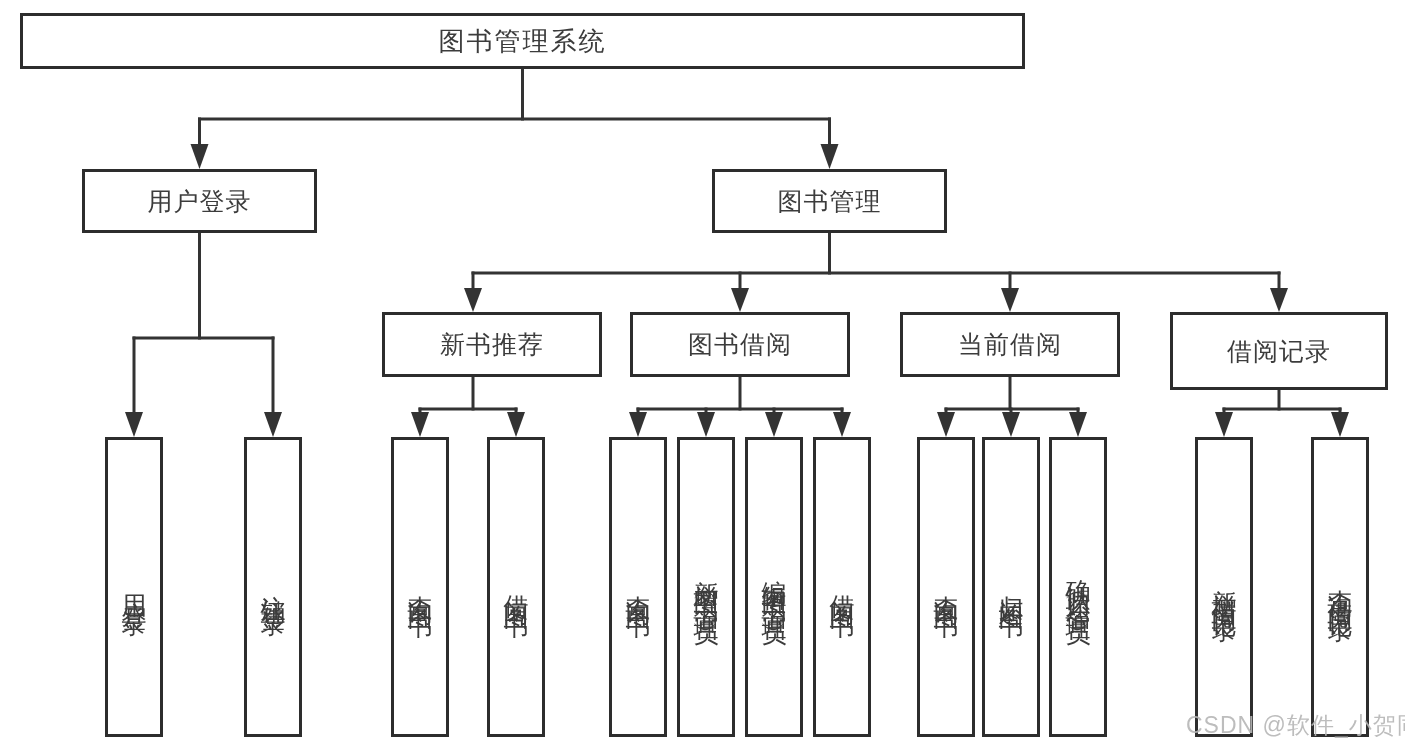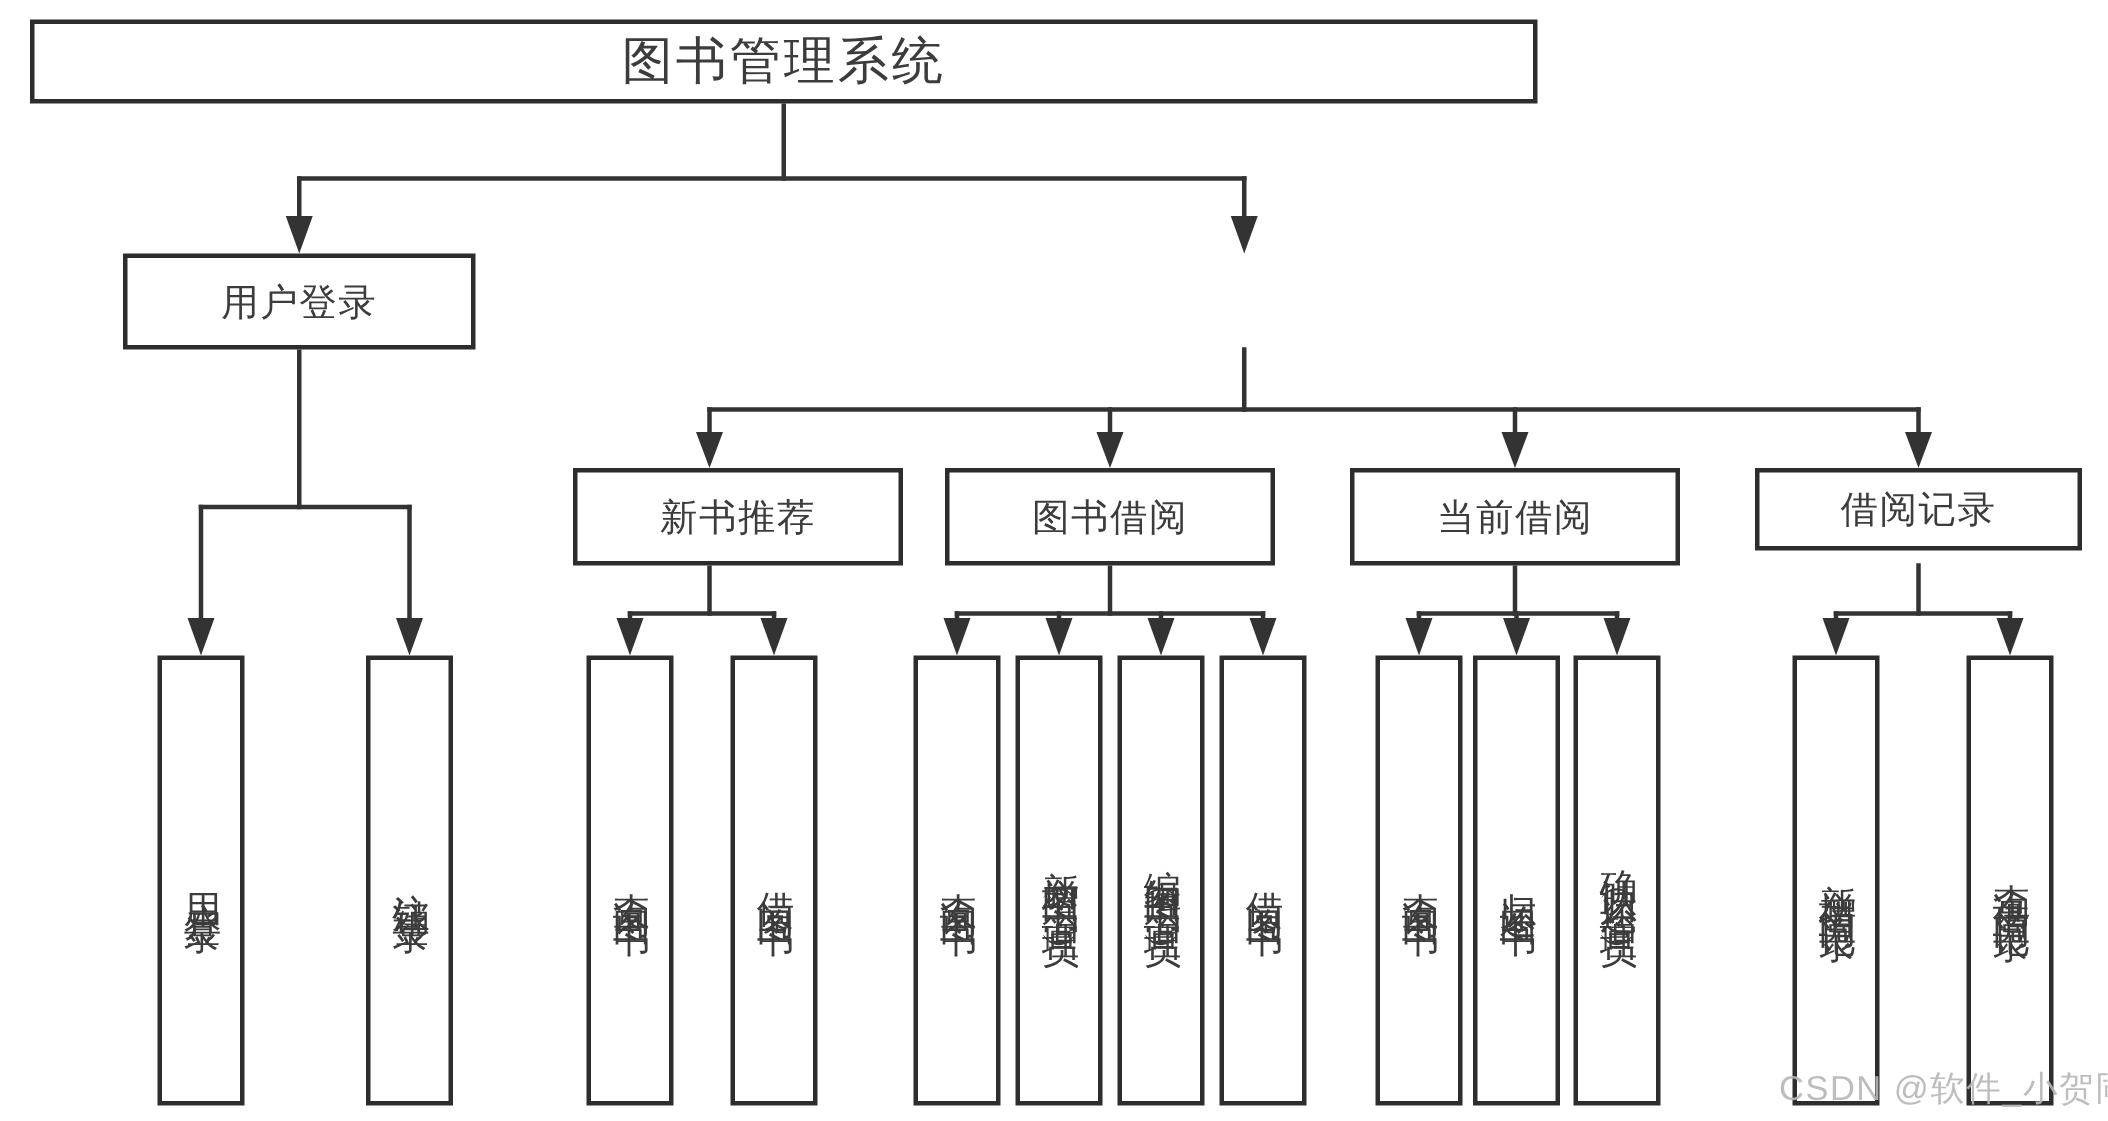--- a/index.html
+++ b/index.html
@@ -32,21 +32,21 @@
     align-items: center;
     justify-content: center;
     color: #3c3c3c;
     z-index: 2;
   }
   .hbox {
     font-size: 25px;
     letter-spacing: 1px;
   }
   .root-box {
-    font-size: 34px;
+    font-size: 26px;
     letter-spacing: 2px;
   }
   .vbox span {
     writing-mode: vertical-rl;
     font-size: 25px;
     letter-spacing: 6px;
     line-height: 1;
     white-space: nowrap;
   }
   .watermark {
@@ -152,31 +152,34 @@
     </g>
   </svg>
 
   <div class="node hbox root-box" style="left:20px; top:13px; width:1005px; height:56px;">
     <span>图书管理系统</span>
   </div>
 
   <div class="node hbox" style="left:82px; top:169px; width:235px; height:64px;">
     <span>用户登录</span>
   </div>
+  <div class="node hbox" style="left:712px; top:169px; width:235px; height:64px;">
+    <span>图书管理</span>
+  </div>
 
   <div class="node hbox" style="left:382px; top:312px; width:220px; height:65px;">
     <span>新书推荐</span>
   </div>
   <div class="node hbox" style="left:900px; top:312px; width:220px; height:65px;">
     <span>当前借阅</span>
   </div>
   <div class="node hbox" style="left:630px; top:312px; width:220px; height:65px;">
     <span>图书借阅</span>
   </div>
-  <div class="node hbox" style="left:1170px; top:312px; width:218px; height:55px;">
+  <div class="node hbox" style="left:1170px; top:312px; width:218px; height:78px;">
     <span>借阅记录</span>
   </div>
 
   <div class="node vbox" style="left:105px; top:437px; width:58px; height:300px;">
     <span>用户登录</span>
   </div>
   <div class="node vbox" style="left:244px; top:437px; width:58px; height:300px;">
     <span>注销登录</span>
   </div>
 

